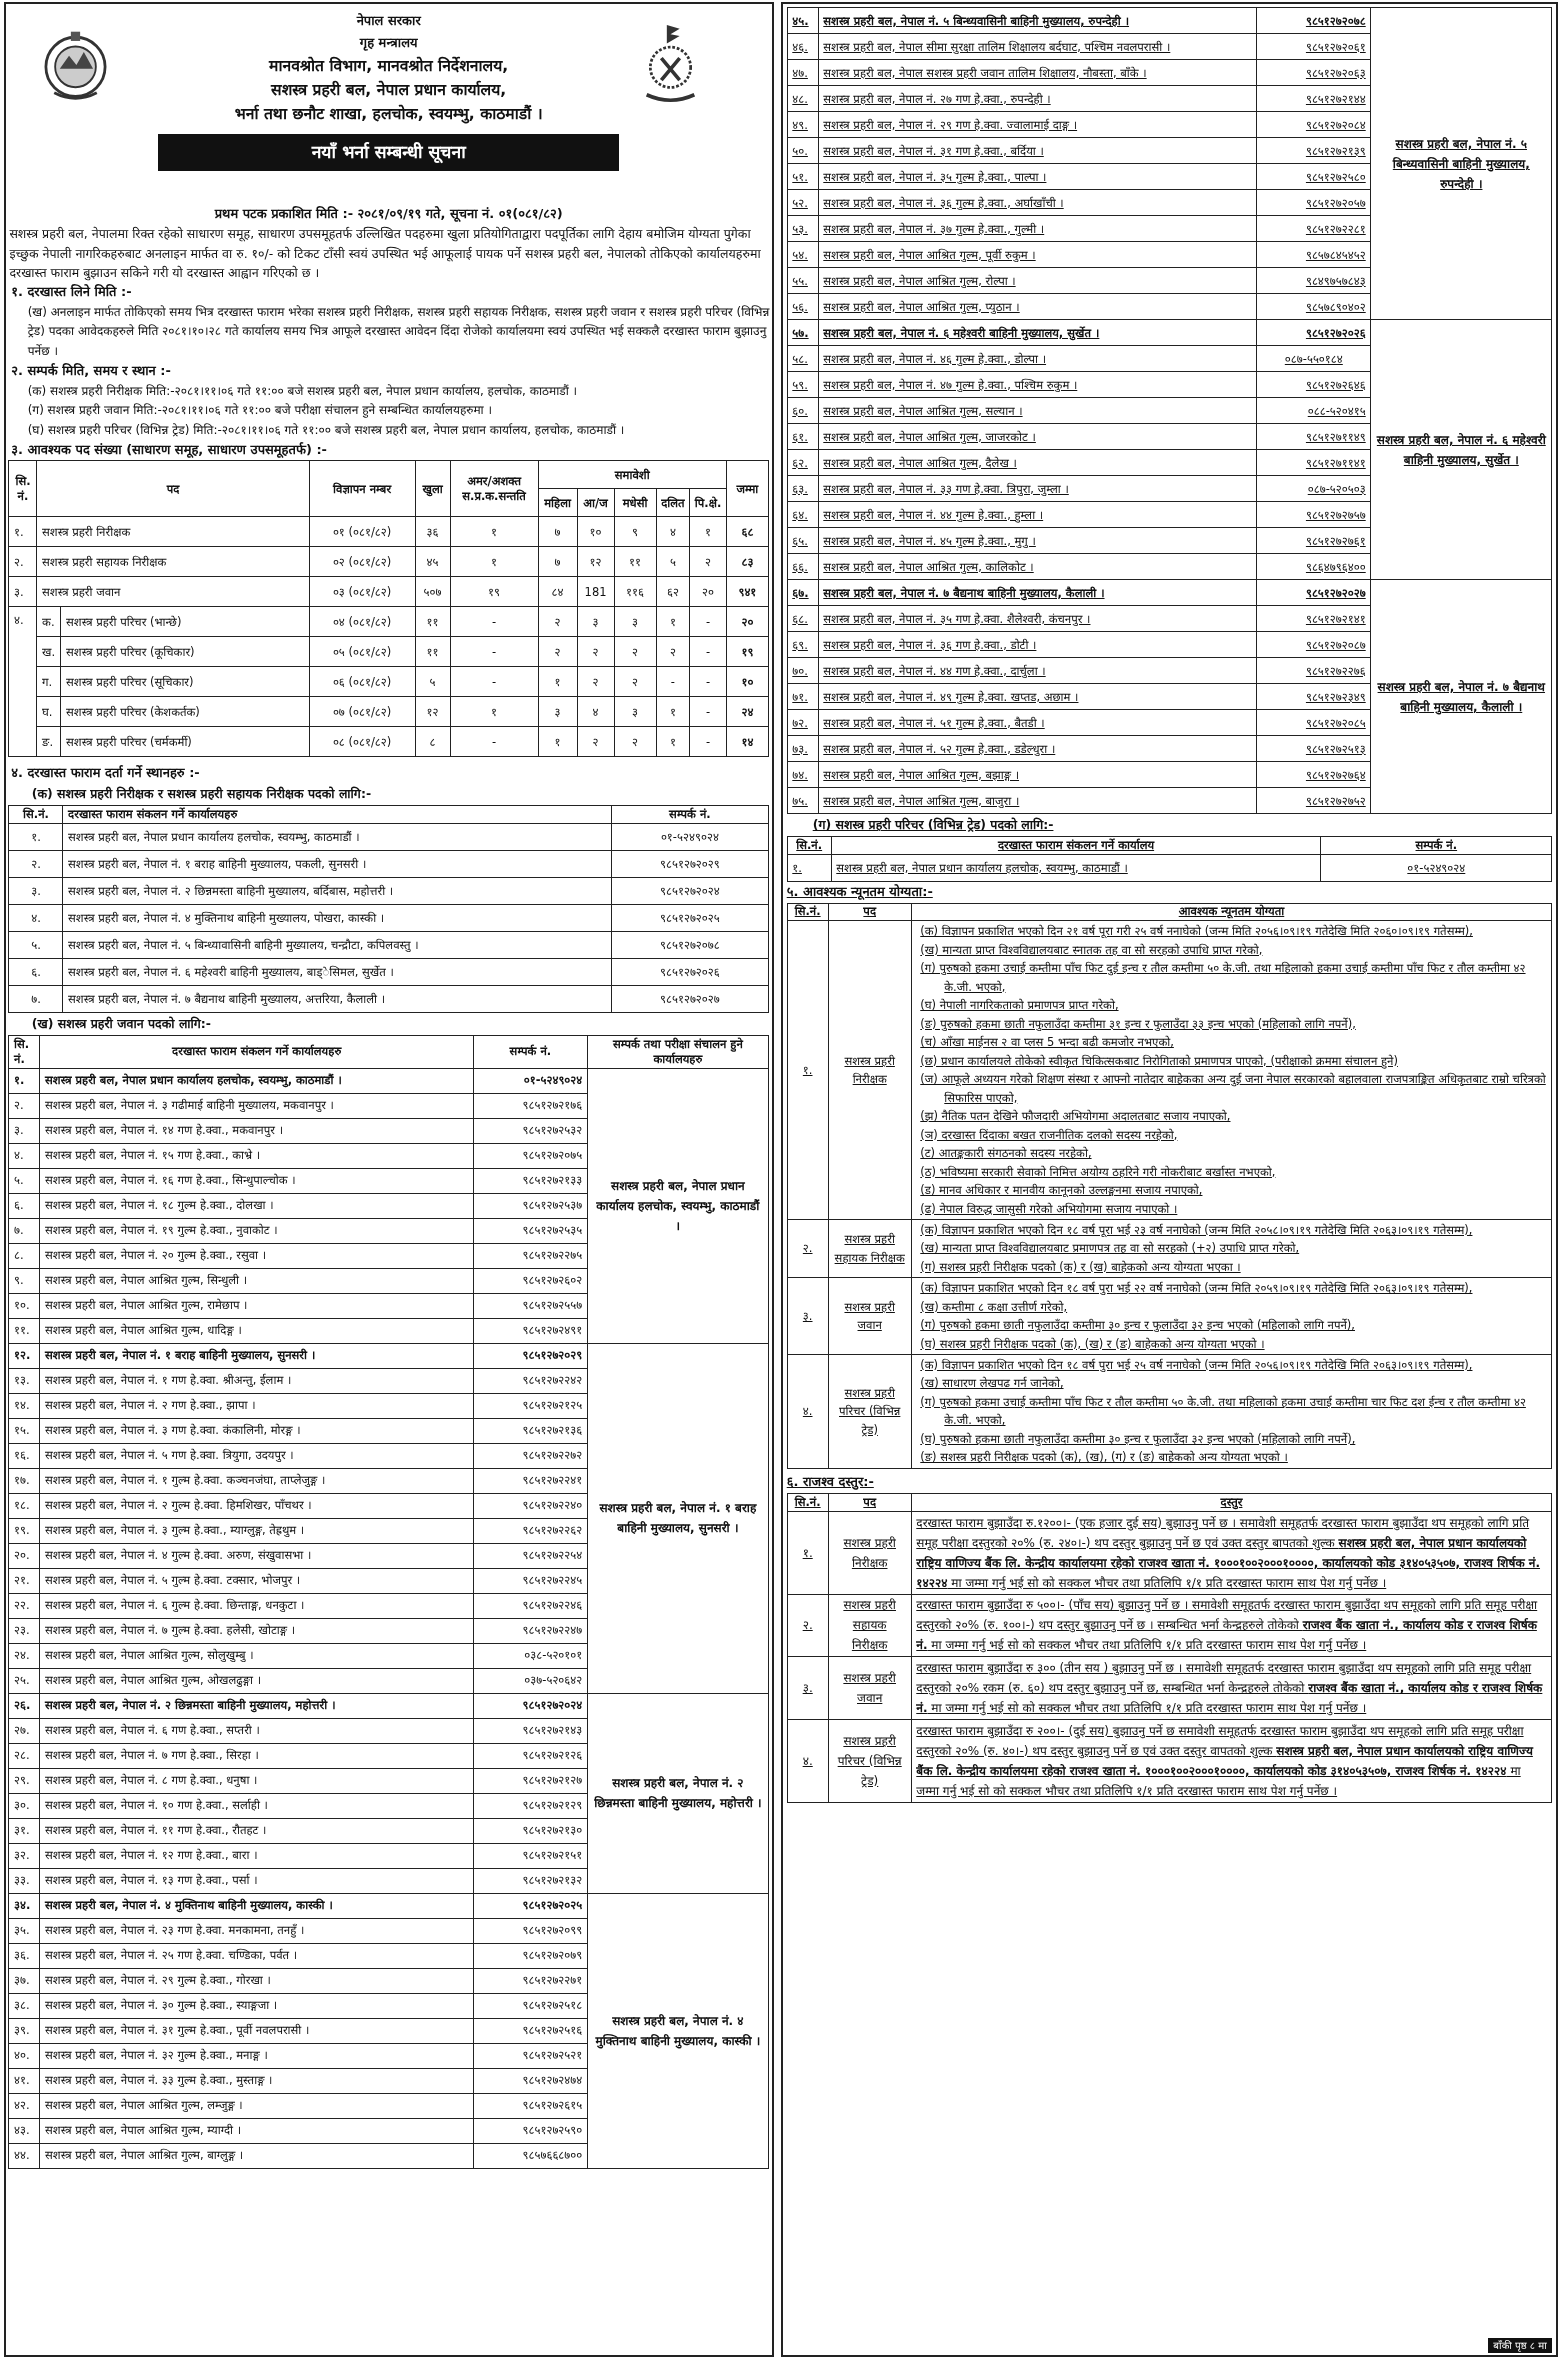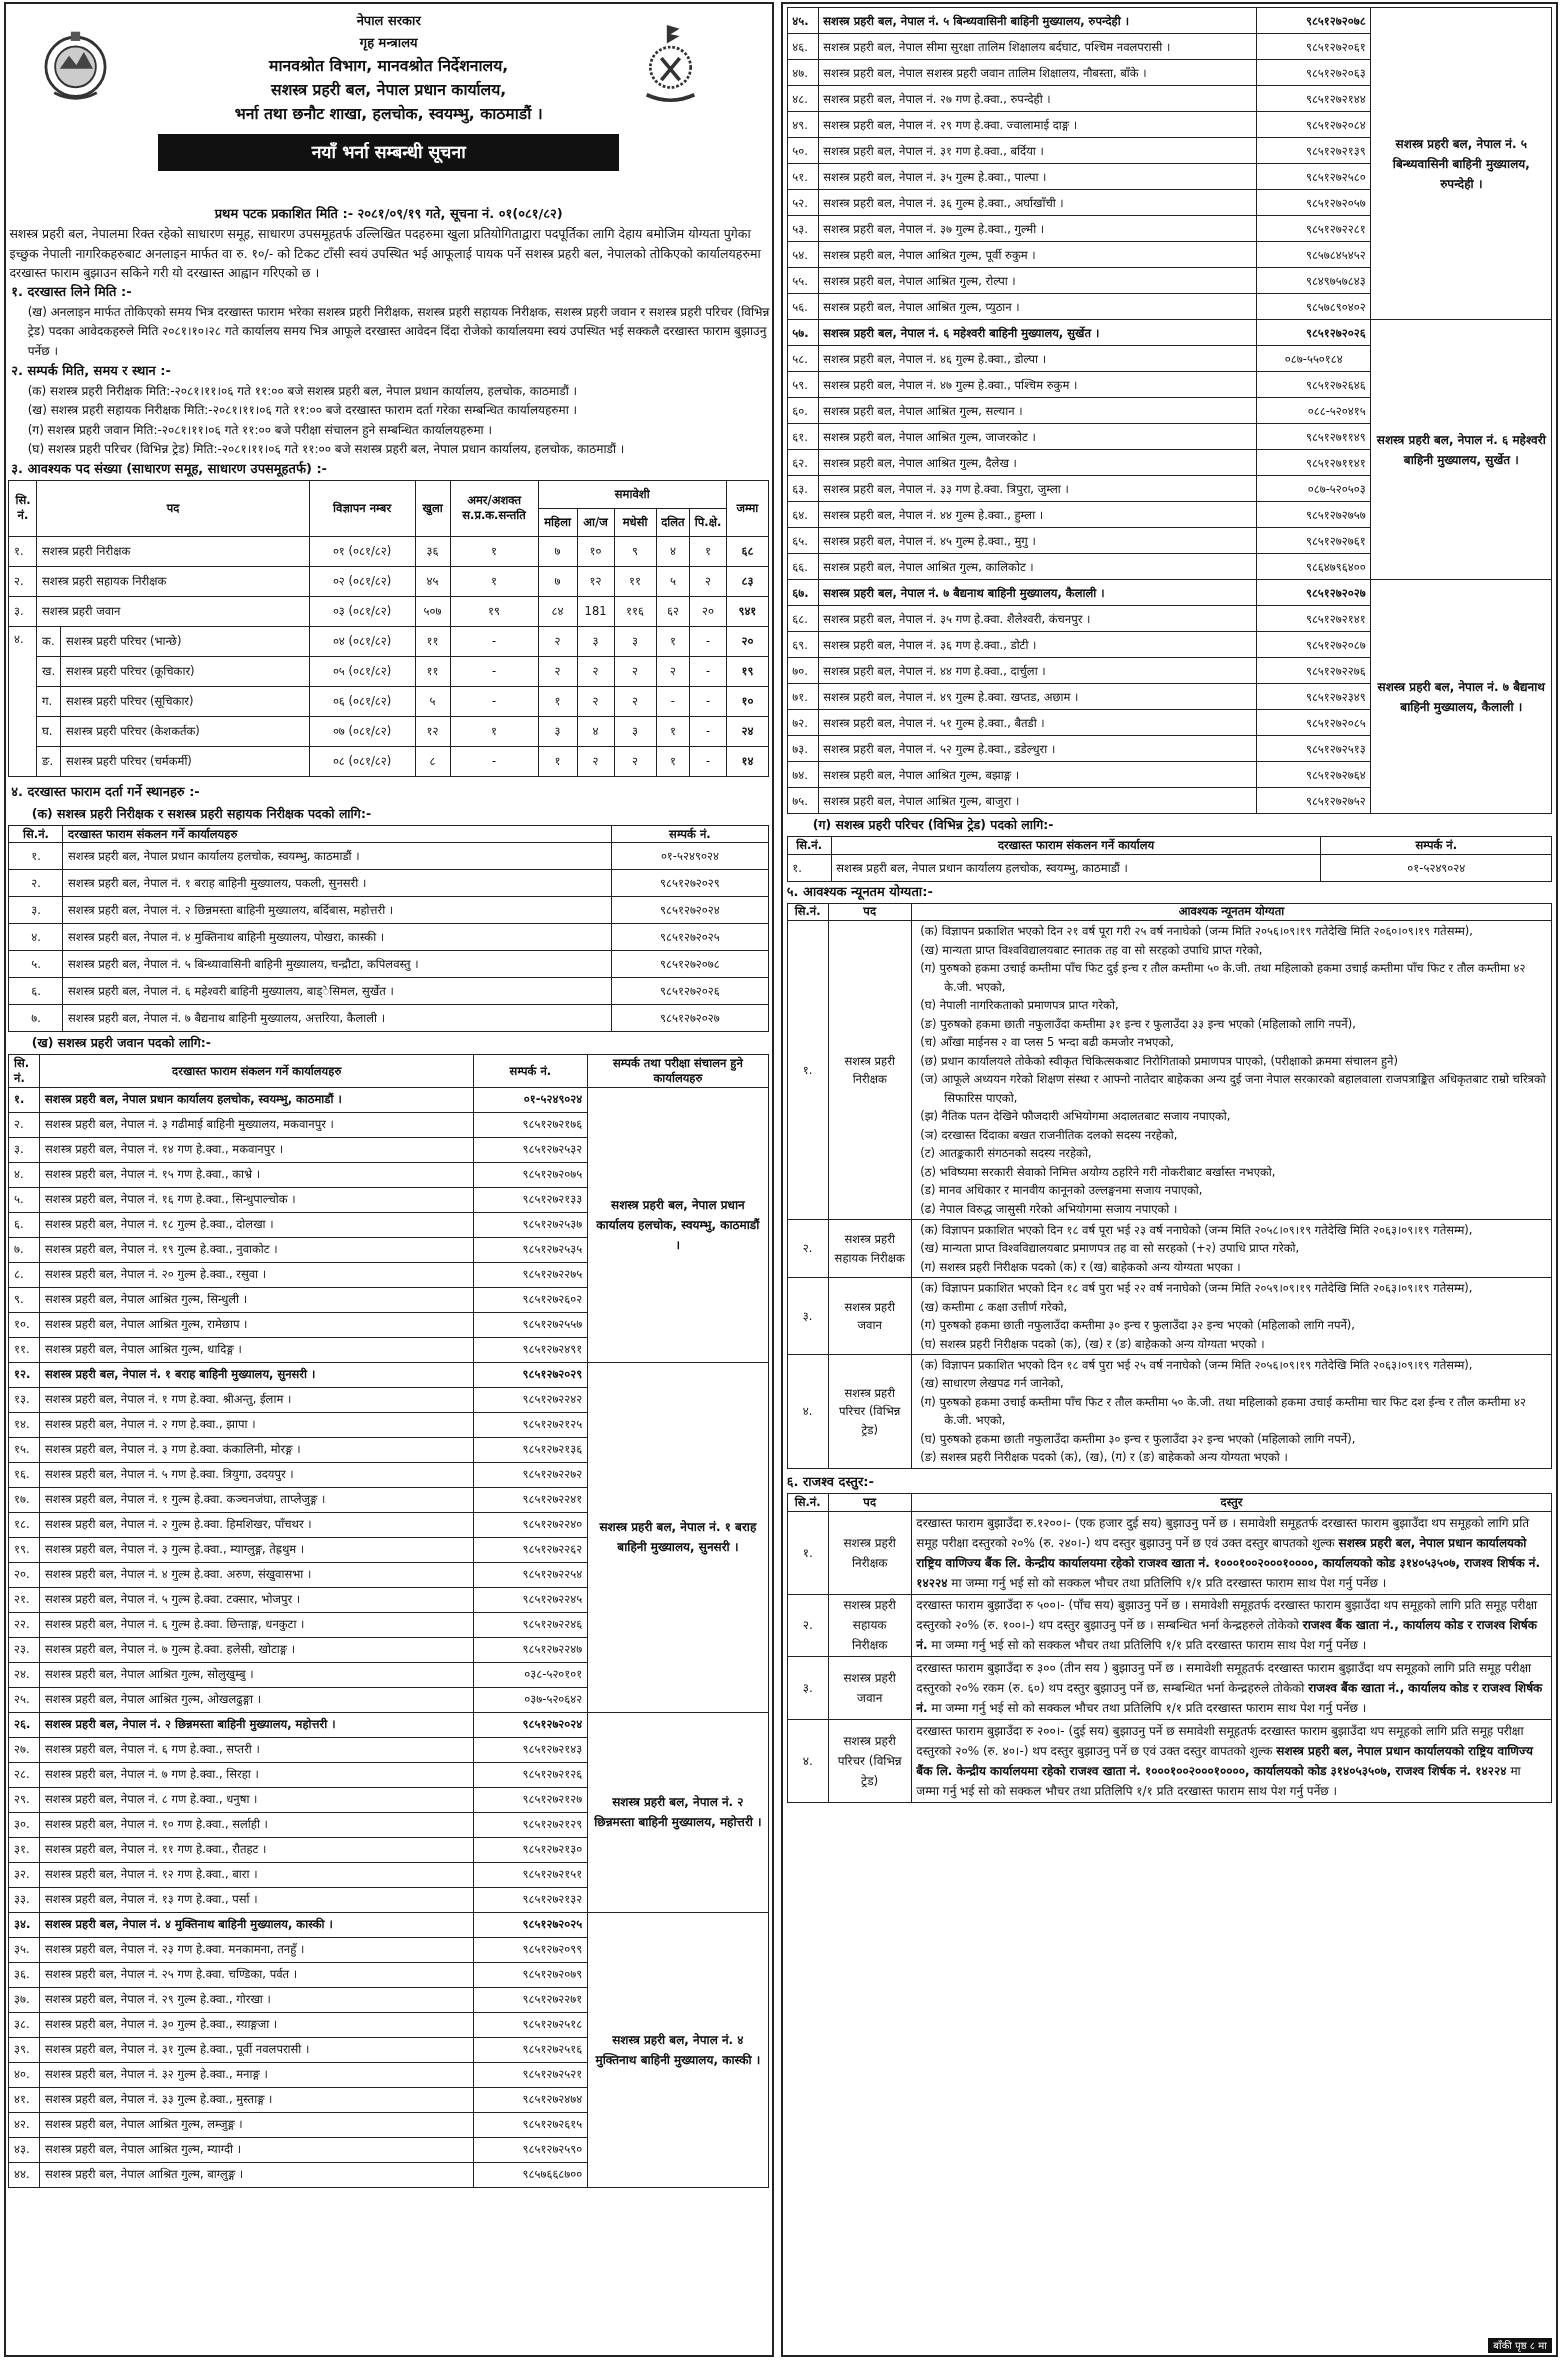--- a/index.html
+++ b/index.html
@@ -1,20 +1,20 @@
 <!DOCTYPE html>
 <html style="font-size:14.8px"><head>
 <meta charset="utf-8">
 <style>
   * { box-sizing: border-box; margin: 0; padding: 0; }
   html, body { width: 1562px; height: 2363px; background: #fff; overflow: hidden; }
   body { font-family: "DejaVu Sans", sans-serif; color: #111; font-size: 14px; line-height: 1.3; position: relative; }
   .page { position: absolute; left: 0; top: 0; width: 1562px; height: 2363px; }
   .col-left { position: absolute; left: 3.7px; top: 1.8px; width: 770px; height: 2355px; border: 2.8px double #222; padding: 0; }
-  .col-right { position: absolute; left: 781px; top: 1.8px; width: 777px; height: 2355px; border: 2.8px double #222; padding: 0 3.7px; }
+  .col-right { position: absolute; left: 781px; top: 1.8px; width: 777px; height: 2355px; border: 2.8px double #222; padding: 0 3.7px; text-decoration: underline; }
 
   
   .header { position: relative; height: 189px; text-align: center; }
   .emblem-left { position: absolute; left: 37px; top: 18.5px; width: 65px; height: 74px; }
   .emblem-right { position: absolute; left: 637px; top: 14px; width: 55px; height: 83px; }
   .hdr-line { font-weight: bold; }
   .hdr-small { font-size: 13px; margin-top: 5.5px; }
   .hdr-big { font-size: 15.7px; margin-top: 3.7px; }
   .banner { margin: 9.2px auto 0; width: 461px; height: 37px; background: #111; color: #fff; font-weight: bold; font-size: 17.5px; line-height: 37px; text-align: center; }
   .pubdate { text-align: center; font-weight: bold; font-size: 13px; margin: 7.4px 0 1.8px; }
@@ -67,21 +67,20 @@
       <div class="banner">नयाँ भर्ना सम्बन्धी सूचना</div>
     </div>
     <div class="pubdate">प्रथम पटक प्रकाशित मिति :- २०८१/०९/१९ गते, सूचना नं. ०१(०८१/८२)</div>
     <div class="intro">सशस्त्र प्रहरी बल, नेपालमा रिक्त रहेको साधारण समूह, साधारण उपसमूहतर्फ उल्लिखित पदहरुमा खुला प्रतियोगिताद्वारा पदपूर्तिका लागि देहाय बमोजिम योग्यता पुगेका इच्छुक नेपाली नागरिकहरुबाट अनलाइन मार्फत वा रु. १०/- को टिकट टाँसी स्वयं उपस्थित भई आफूलाई पायक पर्ने सशस्त्र प्रहरी बल, नेपालको तोकिएको कार्यालयहरुमा दरखास्त फाराम बुझाउन सकिने गरी यो दरखास्त आह्वान गरिएको छ ।</div>
 
     <div class="sec-title">१. दरखास्त लिने मिति :-</div>
     <div class="sub-item">(ख) अनलाइन मार्फत तोकिएको समय भित्र दरखास्त फाराम भरेका सशस्त्र प्रहरी निरीक्षक, सशस्त्र प्रहरी सहायक निरीक्षक, सशस्त्र प्रहरी जवान र सशस्त्र प्रहरी परिचर (विभिन्न ट्रेड) पदका आवेदकहरुले मिति २०८१।१०।२८ गते कार्यालय समय भित्र आफूले दरखास्त आवेदन दिंदा रोजेको कार्यालयमा स्वयं उपस्थित भई सक्कलै दरखास्त फाराम बुझाउनु पर्नेछ ।</div>
 
     <div class="sec-title">२. सम्पर्क मिति, समय र स्थान :-</div>
     <div class="sub-item">(क) सशस्त्र प्रहरी निरीक्षक मिति:-२०८१।११।०६ गते ११:०० बजे सशस्त्र प्रहरी बल, नेपाल प्रधान कार्यालय, हलचोक, काठमाडौं ।</div>
-    <div class="sub-item">(ख) सशस्त्र प्रहरी सहायक निरीक्षक मिति:-२०८१।११।०६ गते ११:०० बजे दरखास्त फाराम दर्ता गरेका सम्बन्धित कार्यालयहरुमा ।</div>
     <div class="sub-item">(ग) सशस्त्र प्रहरी जवान मिति:-२०८१।११।०६ गते ११:०० बजे परीक्षा संचालन हुने सम्बन्धित कार्यालयहरुमा ।</div>
     <div class="sub-item">(घ) सशस्त्र प्रहरी परिचर (विभिन्न ट्रेड) मिति:-२०८१।११।०६ गते ११:०० बजे सशस्त्र प्रहरी बल, नेपाल प्रधान कार्यालय, हलचोक, काठमाडौं ।</div>
 
     <div class="sec-title">३. आवश्यक पद संख्या (साधारण समूह, साधारण उपसमूहतर्फ) :-</div>
     <div style="padding:0 2.8px">
     <table class="t3">
       <thead>
         <tr>
           <th rowspan="2" style="width:28px">सि. नं.</th>
           <th rowspan="2" colspan="2">पद</th>

